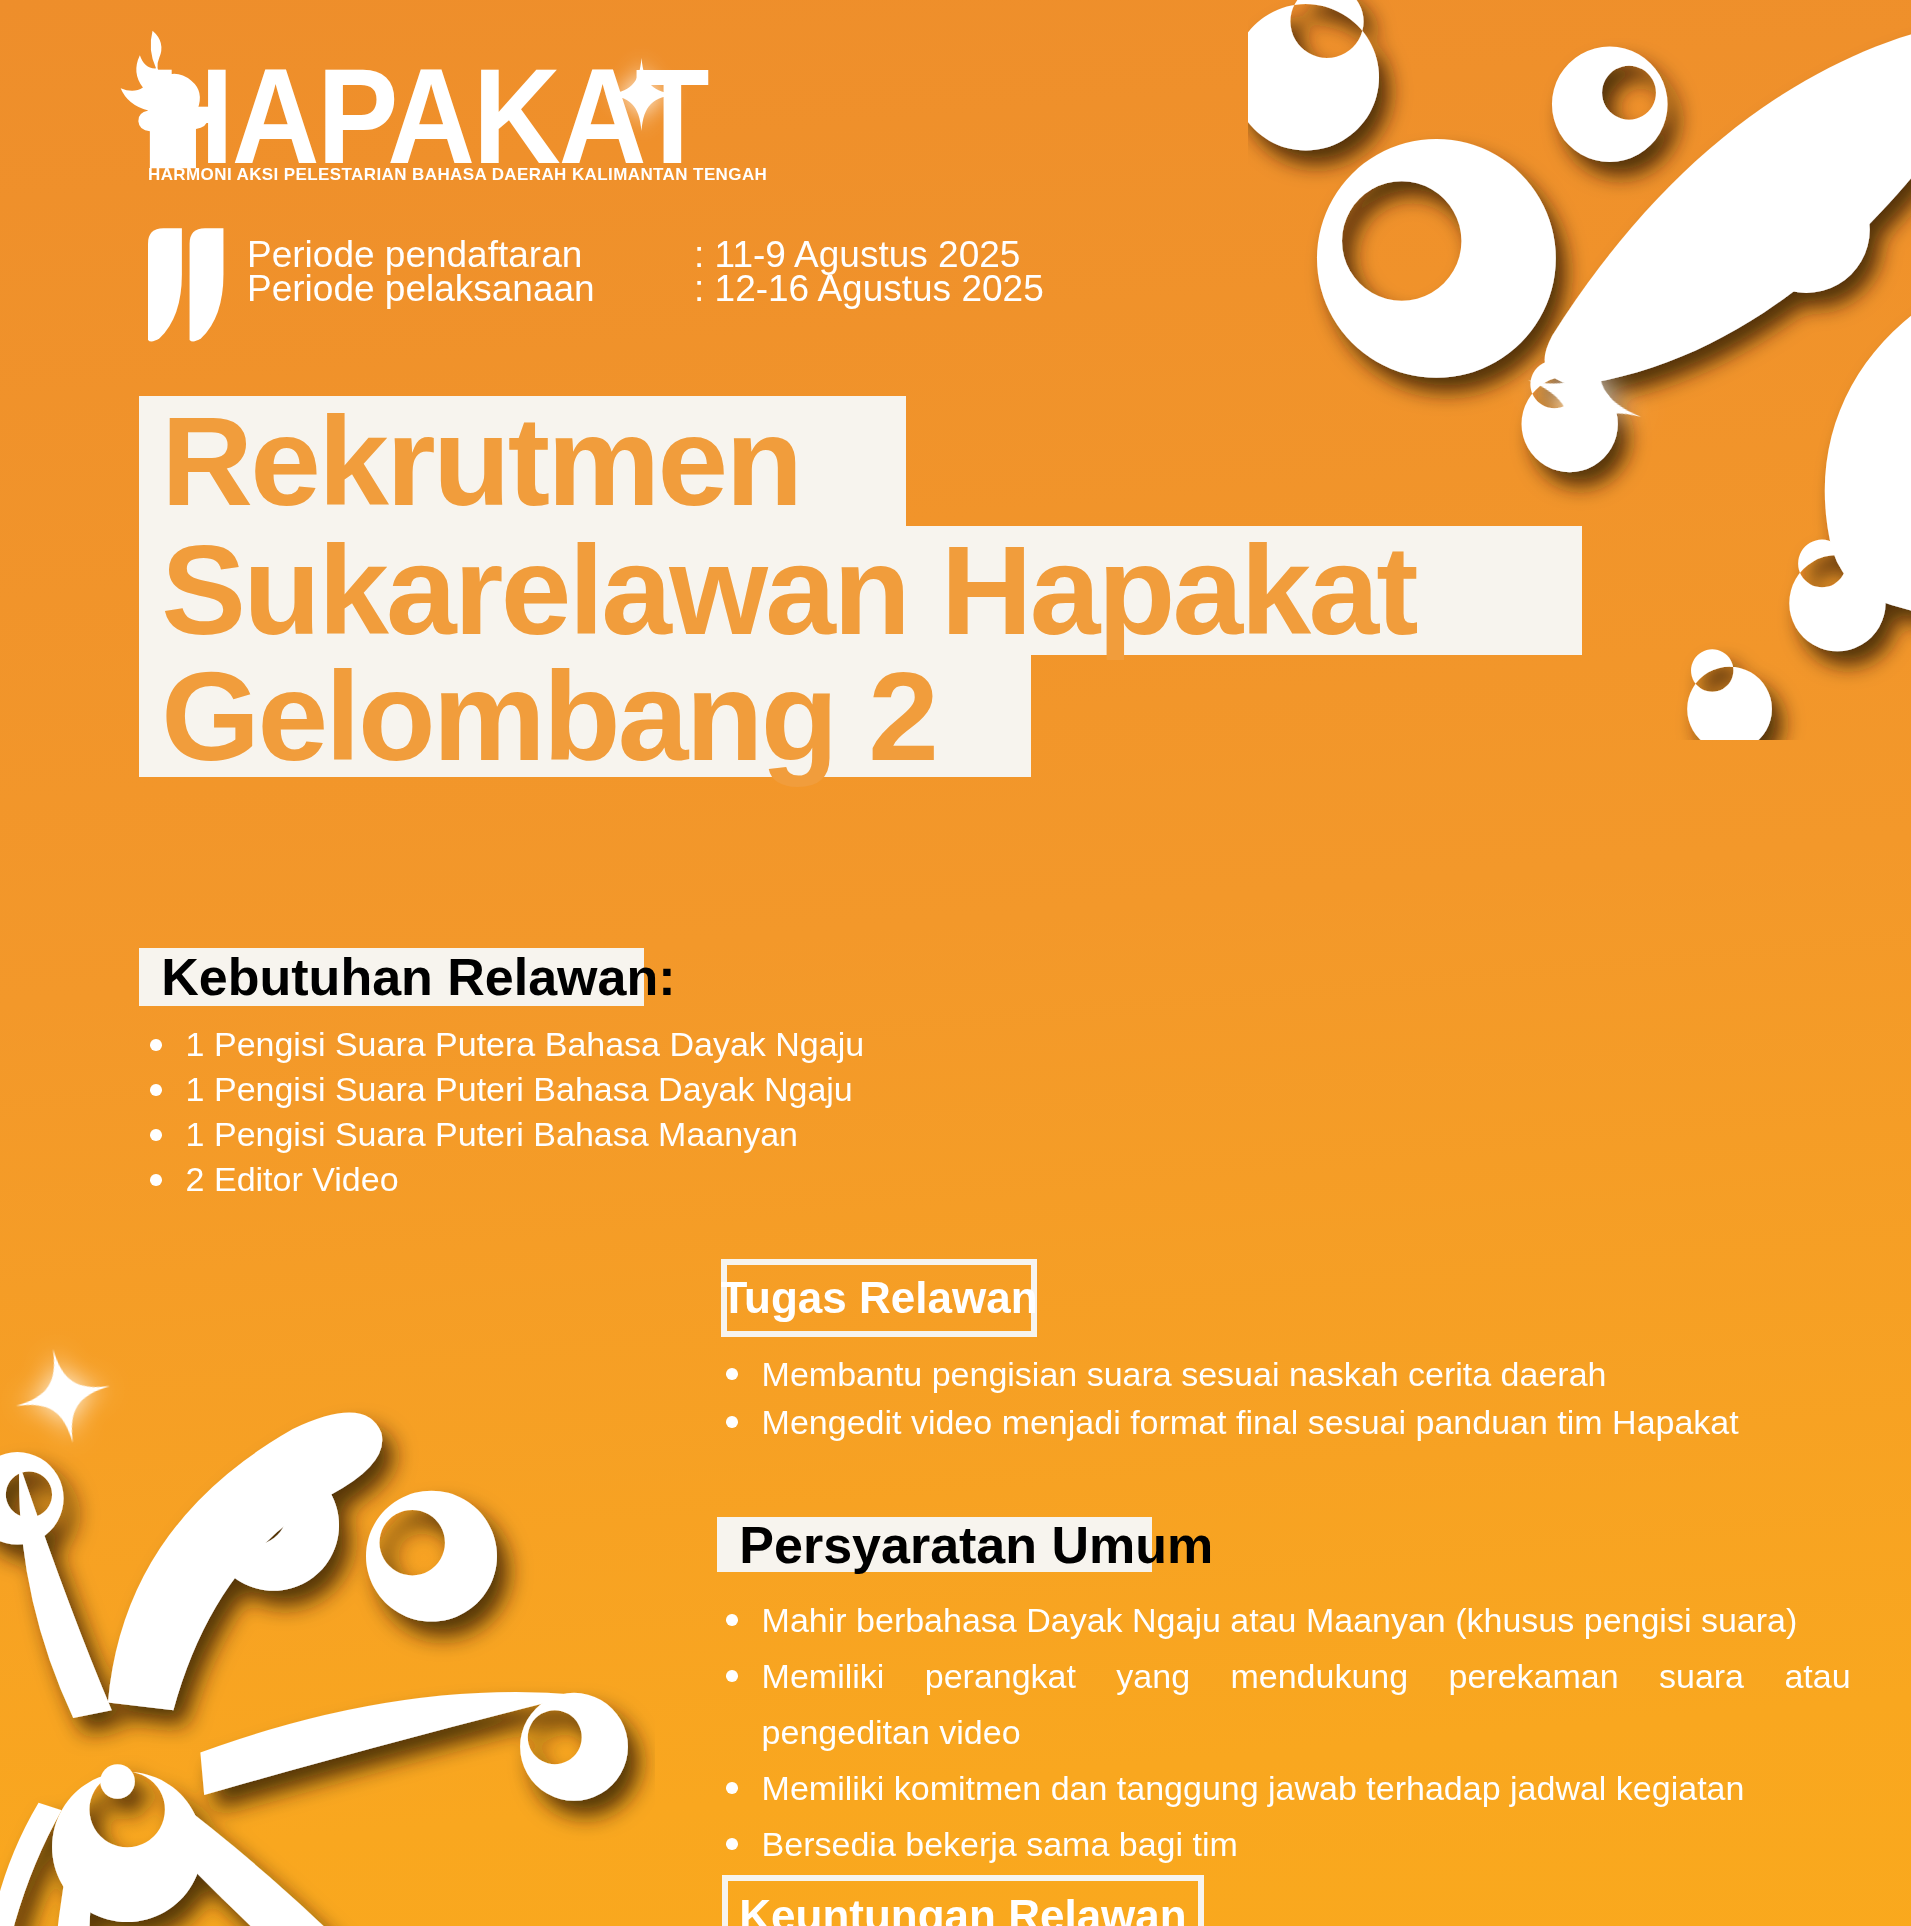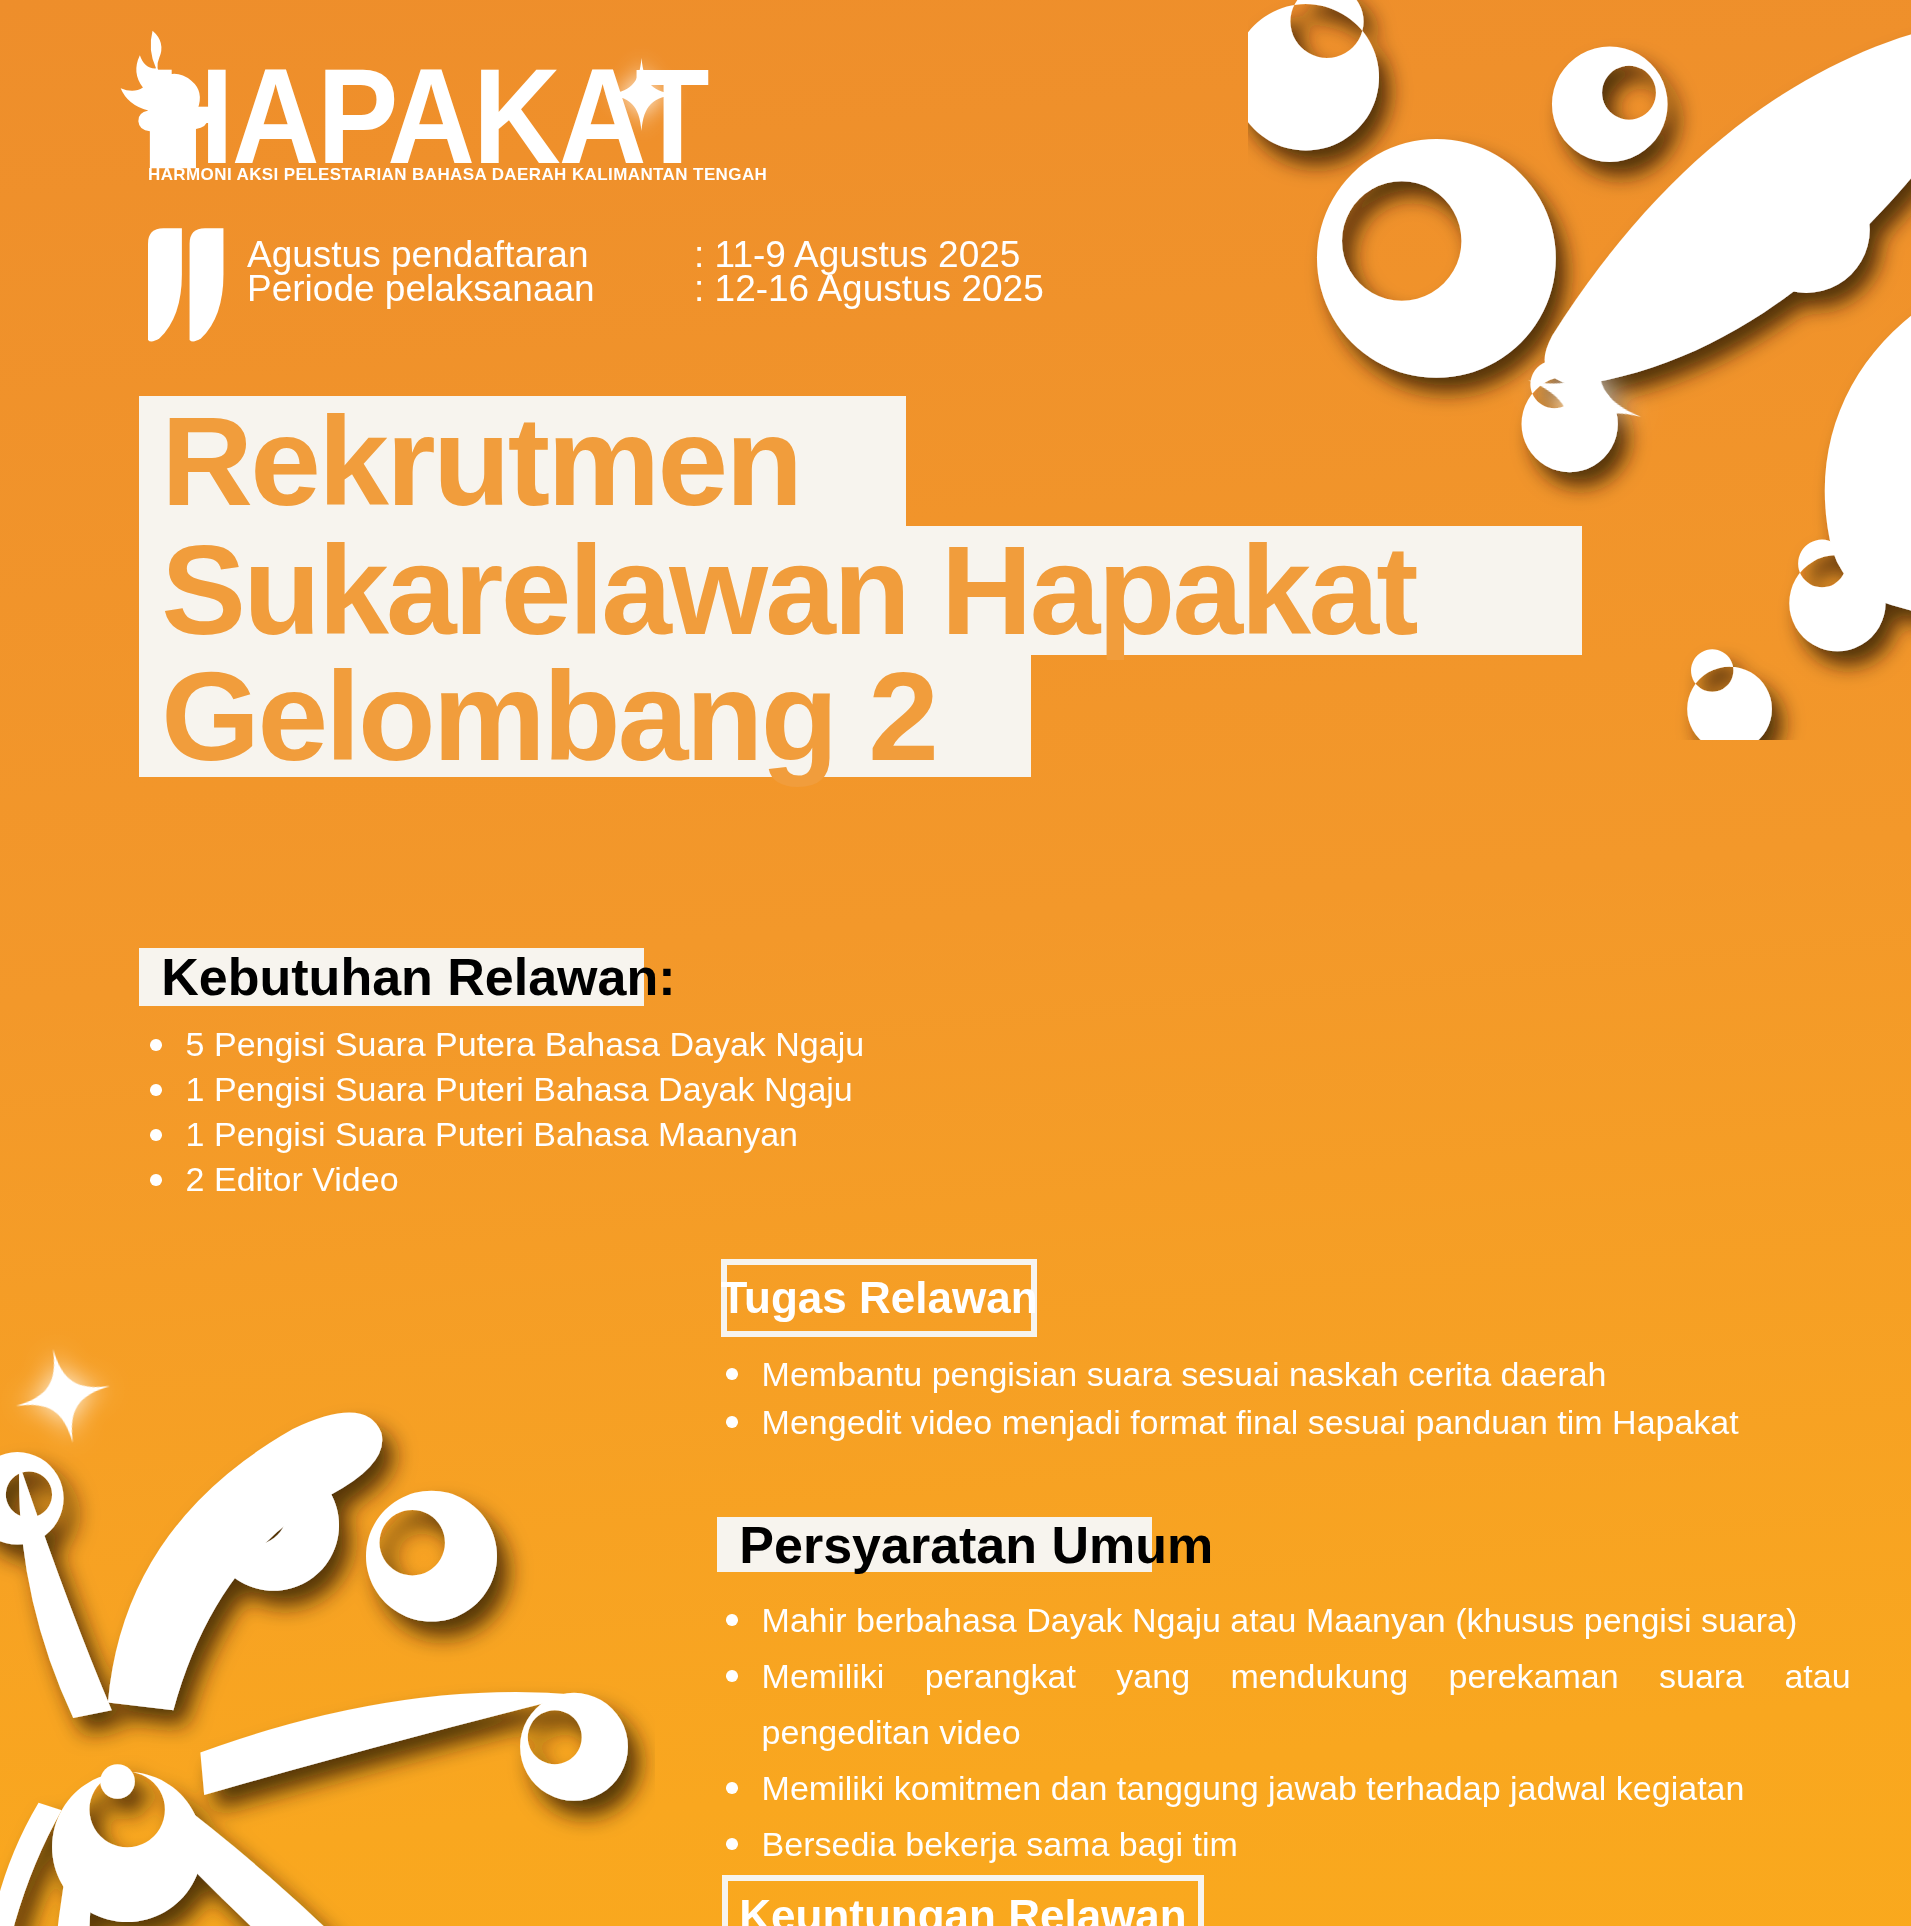--- a/index.html
+++ b/index.html
@@ -144,21 +144,21 @@
       <div class="logo-tagline">HARMONI AKSI PELESTARIAN BAHASA DAERAH KALIMANTAN TENGAH</div>
     </div>
 
     <div>
       <svg class="abs" style="left:148px; top:228px;" width="77" height="116" viewBox="0 0 200 300">
         <path fill="#ffffff" d="M0 290 L0 40 Q0 0 40 0 L88 0 L88 120 Q88 230 30 286 Q8 300 0 290 Z"></path>
         <path fill="#ffffff" d="M108 290 L108 40 Q108 0 148 0 L196 0 L196 120 Q196 230 138 286 Q116 300 108 290 Z"></path>
       </svg>
       <div class="schedule-rows">
         <div class="srow">
-          <span class="lbl">Agustus pendaftaran</span>
+          <span class="lbl">Periode pendaftaran</span>
           <span class="val">: 11-9 Agustus 2025</span>
         </div>
         <div class="srow">
           <span class="lbl">Periode pelaksanaan</span>
           <span class="val">: 12-16 Agustus 2025</span>
         </div>
       </div>
     </div>
 
     <div class="title-line tl1">
@@ -171,21 +171,21 @@
       <span>Gelombang 2</span>
     </div>
 
 
     <div class="hbox kebutuhan-h">
       <span>Kebutuhan Relawan:</span>
     </div>
     <div class="blist kebutuhan-l">
       <div class="bitem">
         <span class="dot"></span>
-        <div class="btext"><span>5 Pengisi Suara Putera Bahasa Dayak Ngaju</span></div>
+        <div class="btext"><span>1 Pengisi Suara Putera Bahasa Dayak Ngaju</span></div>
       </div>
       <div class="bitem">
         <span class="dot"></span>
         <div class="btext"><span>1 Pengisi Suara Puteri Bahasa Dayak Ngaju</span></div>
       </div>
       <div class="bitem">
         <span class="dot"></span>
         <div class="btext"><span>1 Pengisi Suara Puteri Bahasa Maanyan</span></div>
       </div>
       <div class="bitem">

